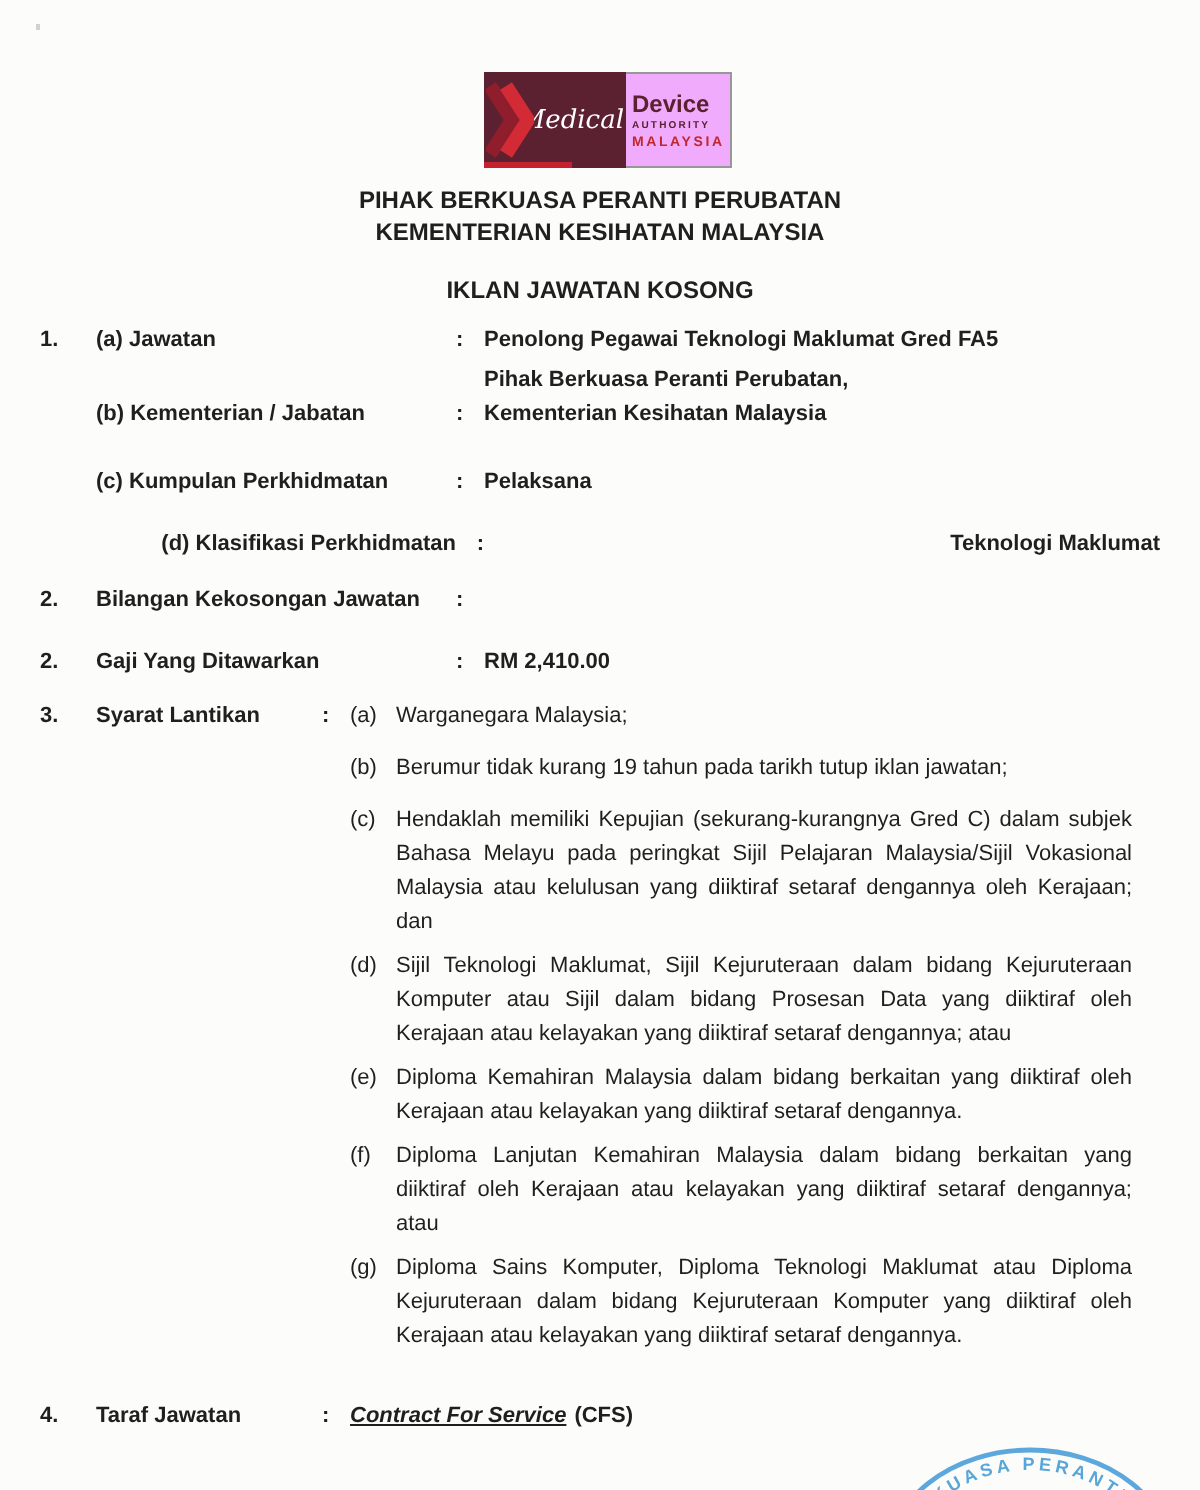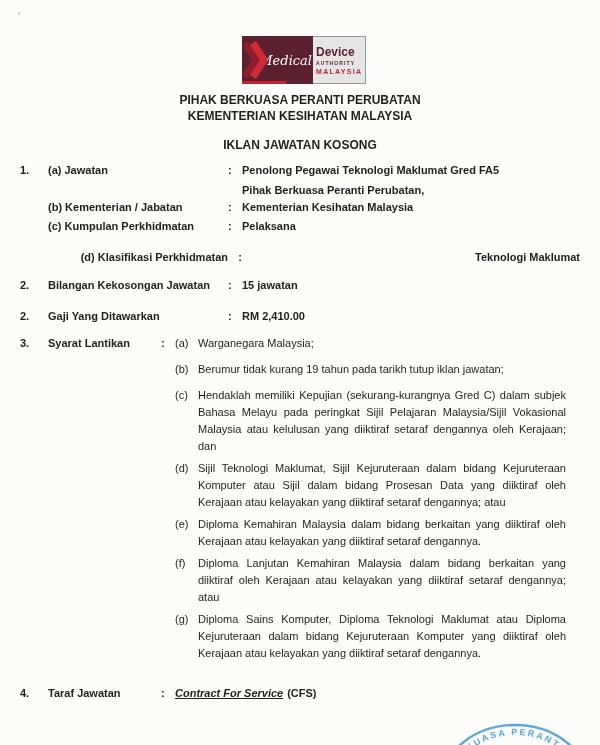--- a/index.html
+++ b/index.html
@@ -19,40 +19,40 @@
     flex:0 0 71px; background:#5c2130; position:relative;
     display:flex; align-items:center; justify-content:flex-end;
   }
   .logo-chevrons { position:absolute; left:1px; top:0; }
   .logo-redstrip { position:absolute; left:0; bottom:0; width:44px; height:3px; background:#c6212f; }
   .logo-medical {
     color:#ffffff; font-family:"DejaVu Serif", serif; font-style:italic;
     font-size:13px; line-height:13px; padding-right:1px; white-space:nowrap;
   }
   .logo-right {
-    flex:1; background:#e5e5e5; border:1px solid #979797; border-left:none;
+    flex:1; background:#f0abfc; border:1px solid #979797; border-left:none;
     display:flex; flex-direction:column; justify-content:center; padding:2px 3px;
   }
   .logo-device { color:#5c2130; font-weight:bold; font-size:12px; line-height:12px; }
   .logo-authority { color:#5c2130; font-weight:bold; font-size:5px; letter-spacing:1.1px; margin-top:2px; }
   .logo-malaysia { color:#c1272d; font-weight:bold; font-size:7px; letter-spacing:1.3px; margin-top:2px; }
 
   .org-line { text-align:center; font-weight:bold; font-size:12px; line-height:16px; }
   .doc-title { text-align:center; font-weight:bold; font-size:12px; line-height:16px; margin-top:13px; }
 
   
   .row { display:grid; font-size:11px; line-height:17px; }
   .cols-a { grid-template-columns:28px 180px 14px 1fr; }
   .cols-b { grid-template-columns:28px 113px 14px 1fr; }
   .num, .label, .colon, .value { font-weight:bold; }
   .align-end { align-self:end; }
 
   .mt-jawatan      { margin-top:9px; }
   .mt-kementerian  { margin-top:3px; }
-  .mt-kumpulan     { margin-top:2px; }
+  .mt-kumpulan     { margin-top:17px; }
   .mt-klasifikasi  { margin-top:14px;text-align:right; }
   .mt-bilangan     { margin-top:11px; }
   .mt-gaji         { margin-top:14px; }
   .mt-syarat       { margin-top:10px; }
   .mt-taraf        { margin-top:23px; }
 
   
   .sub-item { display:grid; grid-template-columns:23px 368px; margin-bottom:5px; }
   .sub-item.gap { margin-bottom:9px; }
   .sub-item:last-child { margin-bottom:0; }
@@ -123,21 +123,20 @@
     <div class="num"></div>
     <div class="label">(d) Klasifikasi Perkhidmatan</div>
     <div class="colon">:</div>
     <div class="value">Teknologi Maklumat</div>
   </div>
 
   <div class="row cols-a mt-bilangan">
     <div class="num">2.</div>
     <div class="label">Bilangan Kekosongan Jawatan</div>
     <div class="colon">:</div>
-    <div class="value">15 jawatan</div>
   </div>
 
   <div class="row cols-a mt-gaji">
     <div class="num">2.</div>
     <div class="label">Gaji Yang Ditawarkan</div>
     <div class="colon">:</div>
     <div class="value">RM 2,410.00</div>
   </div>
 
   <div class="row cols-b mt-syarat">

